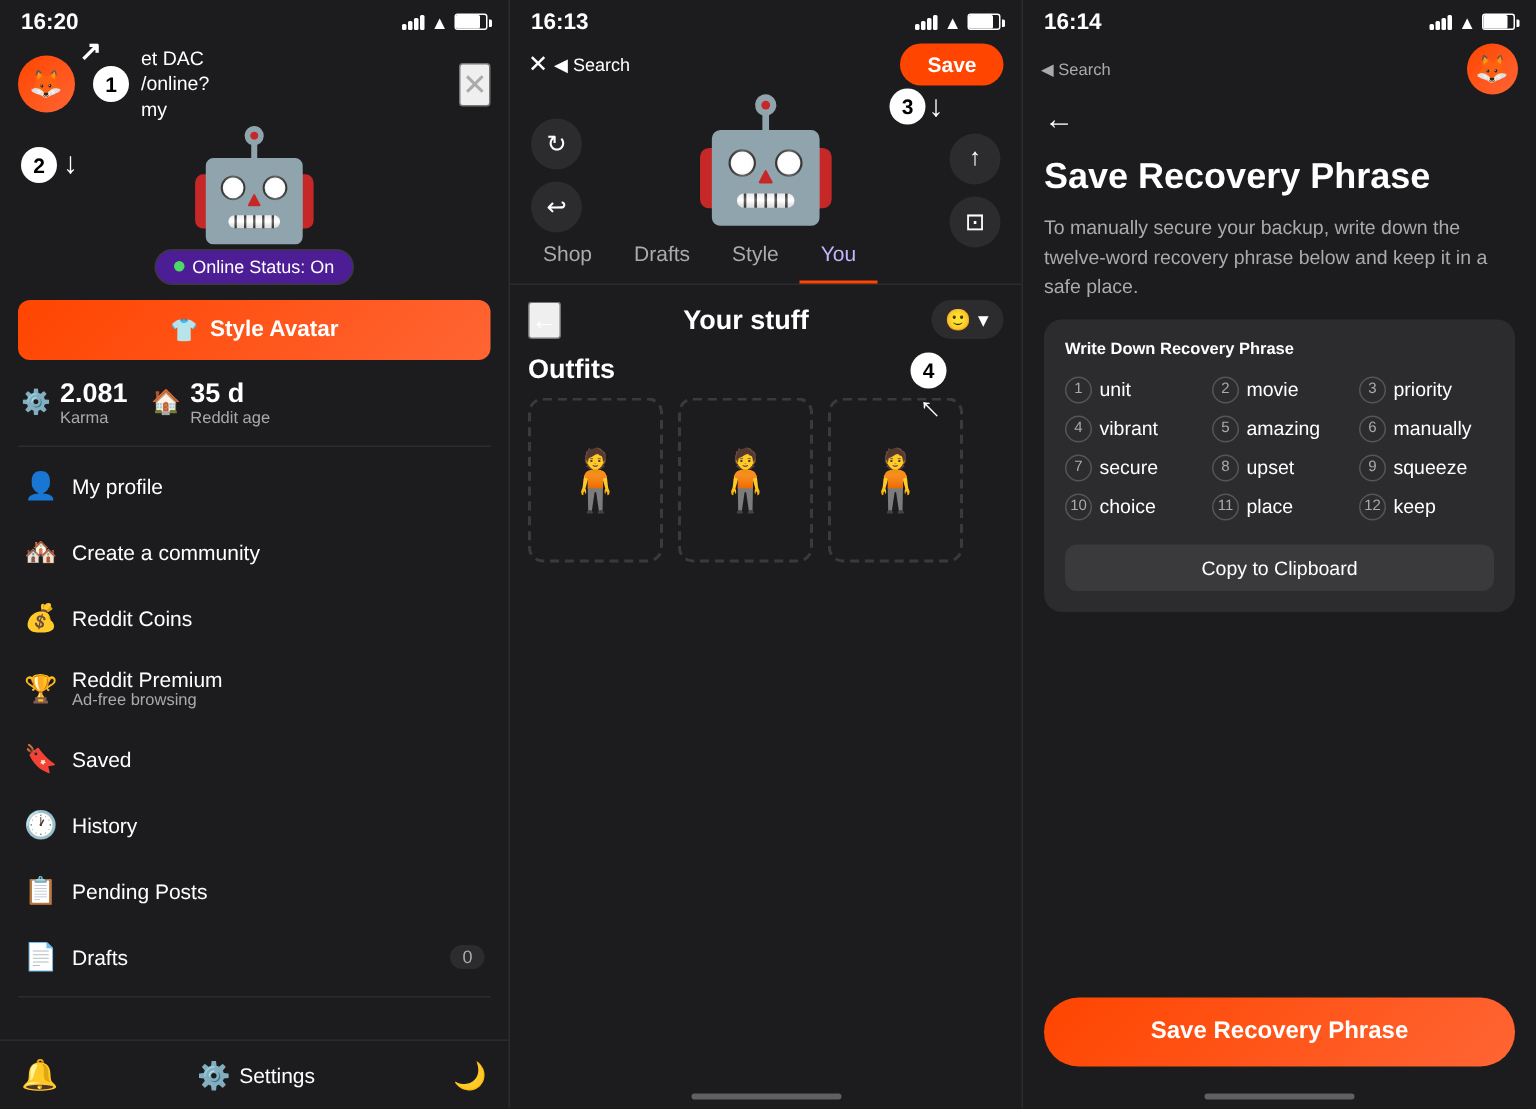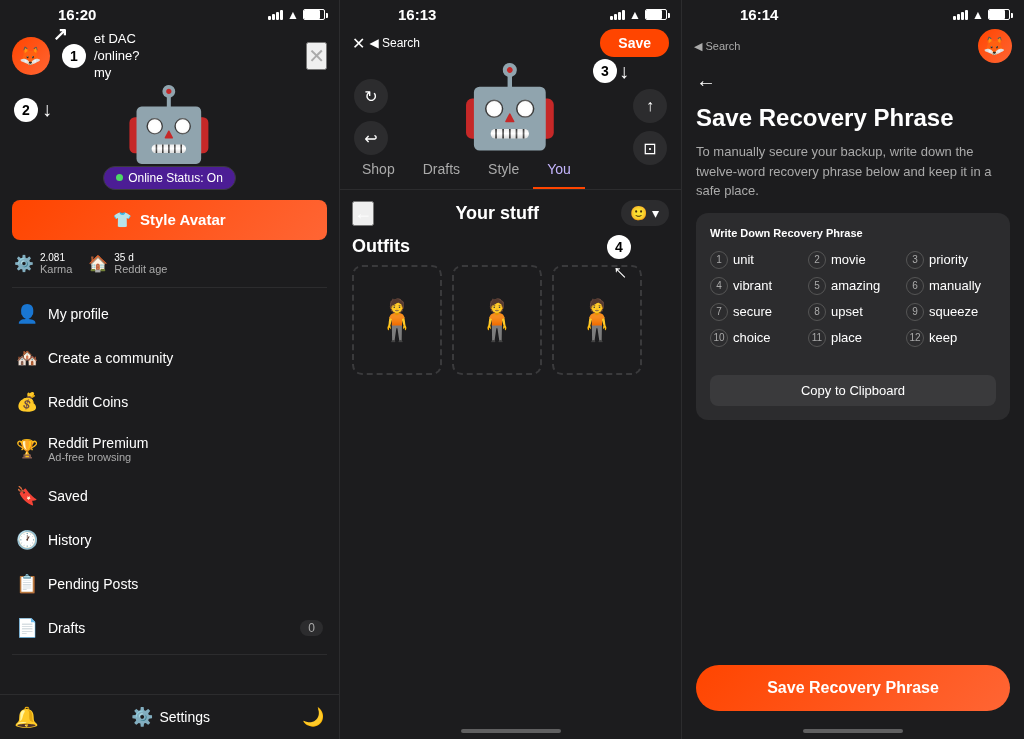--- a/index.html
+++ b/index.html
@@ -32,21 +32,21 @@
 
     .status-bar {
       display: flex;
       justify-content: space-between;
       align-items: center;
       padding: 6px 14px 2px;
       color: #fff;
       font-size: 13px;
       font-weight: 600;
     }
-    .status-bar .time { font-weight: 700; font-size: 15px; margin-left: 44px; }
+    .status-bar .time { font-weight: 700; font-size: 15px; }
     .status-bar .icons { display: flex; gap: 4px; align-items: center; }
     .signal-dots { display: flex; gap: 1px; align-items: flex-end; }
     .signal-dots span {
       background: #fff;
       width: 3px;
       border-radius: 1px;
     }
     .signal-dots span:nth-child(1) { height: 4px; }
     .signal-dots span:nth-child(2) { height: 6px; }
     .signal-dots span:nth-child(3) { height: 8px; }
@@ -116,21 +116,21 @@
     .stats-row {
       display: flex;
       padding: 8px 14px;
       gap: 16px;
     }
     .stat-item {
       display: flex; align-items: center; gap: 6px;
       color: #fff;
     }
     .stat-icon { font-size: 16px; color: #aaa; }
-    .stat-value { font-weight: 400; font-size: 10px; }
+    .stat-value { font-weight: 700; font-size: 18px; }
     .stat-label { font-size: 11px; color: #aaa; }
 
     .menu-list { padding: 0 4px; }
     .menu-item {
       display: flex; align-items: center; gap: 12px;
       padding: 11px 12px;
       color: #fff;
       font-size: 14px;
       cursor: pointer;
       border-radius: 8px;
@@ -328,21 +328,21 @@
 
     .copy-clipboard-btn {
       background: #3a3a3c;
       border: none;
       border-radius: 8px;
       color: #fff;
       padding: 8px 16px;
       font-size: 13px;
       cursor: pointer;
       width: 100%;
-      margin-top: 16px;
+      margin-top: 4px;
     }
 
     .wallet-address {
       color: #555;
       font-size: 11px;
       margin-bottom: 8px;
       word-break: break-all;
     }
 
     .save-recovery-btn {

